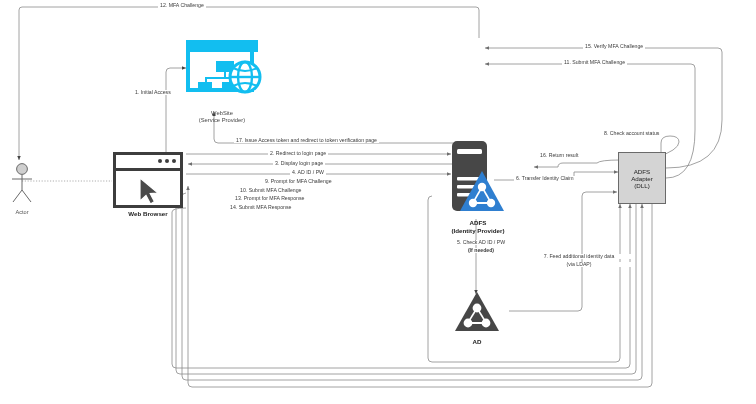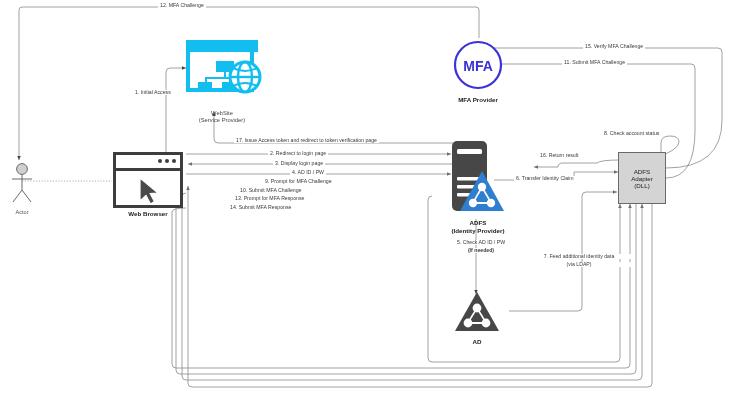--- a/index.html
+++ b/index.html
@@ -125,27 +125,20 @@
         <ellipse cx="17" cy="17" rx="7" ry="15" fill="none" stroke="#12bef0" stroke-width="2.4"></ellipse>
         <line x1="2" y1="17" x2="32" y2="17" stroke="#12bef0" stroke-width="2.4"></line>
         <path d="M5,8 Q17,14 29,8" fill="none" stroke="#12bef0" stroke-width="2"></path>
         <path d="M5,26 Q17,20 29,26" fill="none" stroke="#12bef0" stroke-width="2"></path>
       </svg>
     </div>
     <div class="cap thin" style="margin-top:14px;width:80px;margin-left:-4px;font-size:5.8px;color:#444;">WebSite
 (Service Provider)</div>
   </div>
 
-  <div class="node" style="left:452px;top:39px;">
-    <svg width="52" height="52" viewBox="0 0 52 52">
-      <circle cx="26" cy="26" r="23" fill="#ffffff" stroke="#3a34d6" stroke-width="2.2"></circle>
-      <text x="26" y="31.5" text-anchor="middle" font-family="Liberation Sans, sans-serif" font-size="14" font-weight="bold" fill="#3a34d6">MFA</text>
-    </svg>
-    <div class="cap" style="margin-top:1px;width:52px;">MFA Provider</div>
-  </div>
 
   <div class="node" style="left:452px;top:141px;">
     <svg width="52" height="78" viewBox="0 0 52 78">
       <rect x="0" y="0" width="35" height="70" rx="5" fill="#474747"></rect>
       <rect x="5" y="8" width="25" height="5" rx="1.5" fill="#ffffff"></rect>
       <rect x="5" y="36" width="25" height="3.4" rx="1" fill="#ffffff"></rect>
       <rect x="5" y="44" width="25" height="3.4" rx="1" fill="#ffffff"></rect>
       <rect x="5" y="52" width="25" height="3.4" rx="1" fill="#ffffff"></rect>
       <path d="M30,30 L52,70 L8,70 Z" fill="#2f7fd0"></path>
       <circle cx="30" cy="46" r="4.2" fill="#ffffff"></circle>

